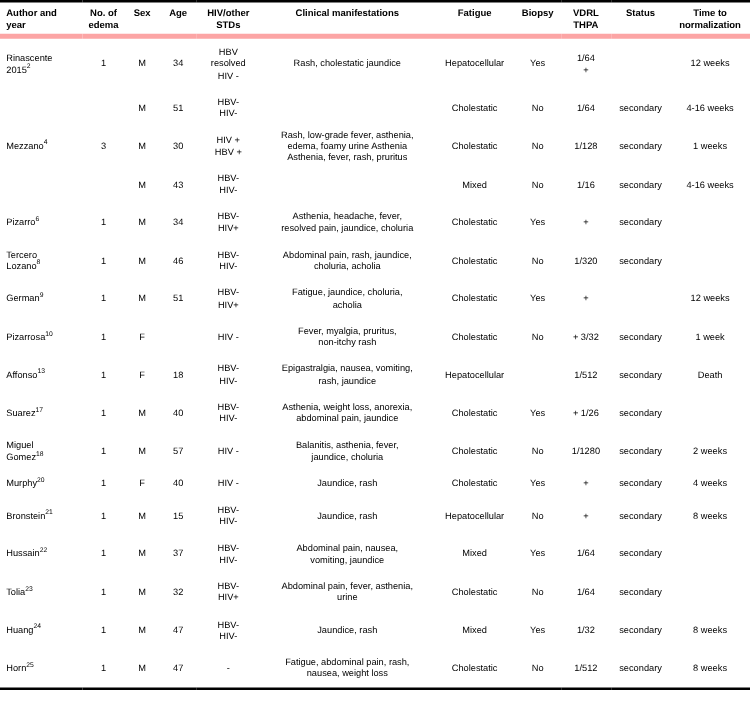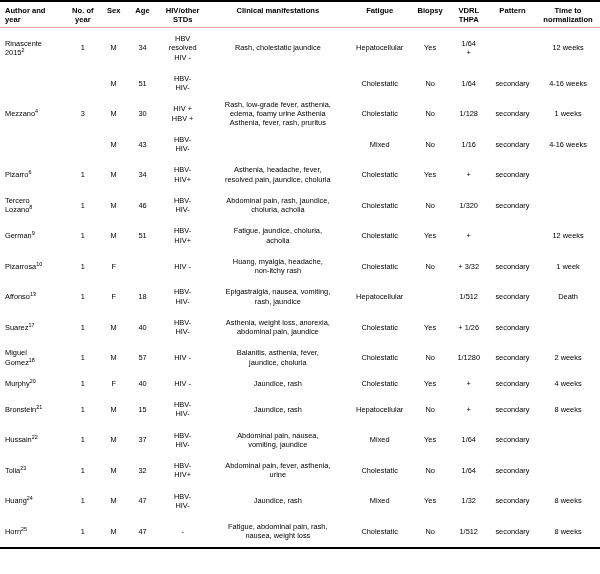--- a/index.html
+++ b/index.html
@@ -23,21 +23,21 @@
   }
   table.study-table {
     width: 600px;
     border-collapse: collapse;
     table-layout: fixed;
     font-size: 7.4px;
     line-height: 1.22;
   }
   table.study-table thead tr.header-row > th {
     border-top: 2.2px solid #000;
-    border-bottom: 1px solid #fca5a5;
+    border-bottom: 4px solid #fca5a5;
     font-weight: bold;
     font-size: 7.6px;
     padding: 4px 1px 3px 1px;
     vertical-align: top;
     text-align: center;
     line-height: 1.2;
   }
   table.study-table tbody td {
     padding: 6px 1px 6px 1px;
     vertical-align: middle;
@@ -76,31 +76,31 @@
         <col style="width: 36px;">
         <col style="width: 39px;">
         <col style="width: 46px;">
         <col style="width: 62px;">
       </colgroup>
     <thead>
       <tr class="header-row">
           <th class="multi col-author">Author and
 year</th>
           <th class="multi">No. of
-year</th>
+edema</th>
           <th class="multi">Sex</th>
           <th class="multi">Age</th>
           <th class="multi">HIV/other
 STDs</th>
           <th class="multi">Clinical manifestations</th>
           <th class="multi">Fatigue</th>
           <th class="multi">Biopsy</th>
           <th class="multi">VDRL
 THPA</th>
-          <th class="multi">Pattern</th>
+          <th class="multi">Status</th>
           <th class="multi">Time to
 normalization</th>
         </tr>
     </thead>
     <tbody>
         <tr>
           <td class="multi col-author">Rinascente
 2015<span class="sup">2</span></td>
           <td class="multi">1</td>
           <td class="multi">M</td>
@@ -199,21 +199,21 @@
           <td class="multi">+</td>
           <td class="multi"></td>
           <td class="multi">12 weeks</td>
         </tr>
         <tr>
           <td class="multi col-author">Pizarrosa<span class="sup">10</span></td>
           <td class="multi">1</td>
           <td class="multi">F</td>
           <td class="multi"></td>
           <td class="multi">HIV -</td>
-          <td class="multi">Huang, myalgia, headache,
+          <td class="multi">Fever, myalgia, pruritus,
 non-itchy rash</td>
           <td class="multi">Cholestatic</td>
           <td class="multi">No</td>
           <td class="multi">+ 3/32</td>
           <td class="multi">secondary</td>
           <td class="multi">1 week</td>
         </tr>
         <tr>
           <td class="multi col-author">Affonso<span class="sup">13</span></td>
           <td class="multi">1</td>

